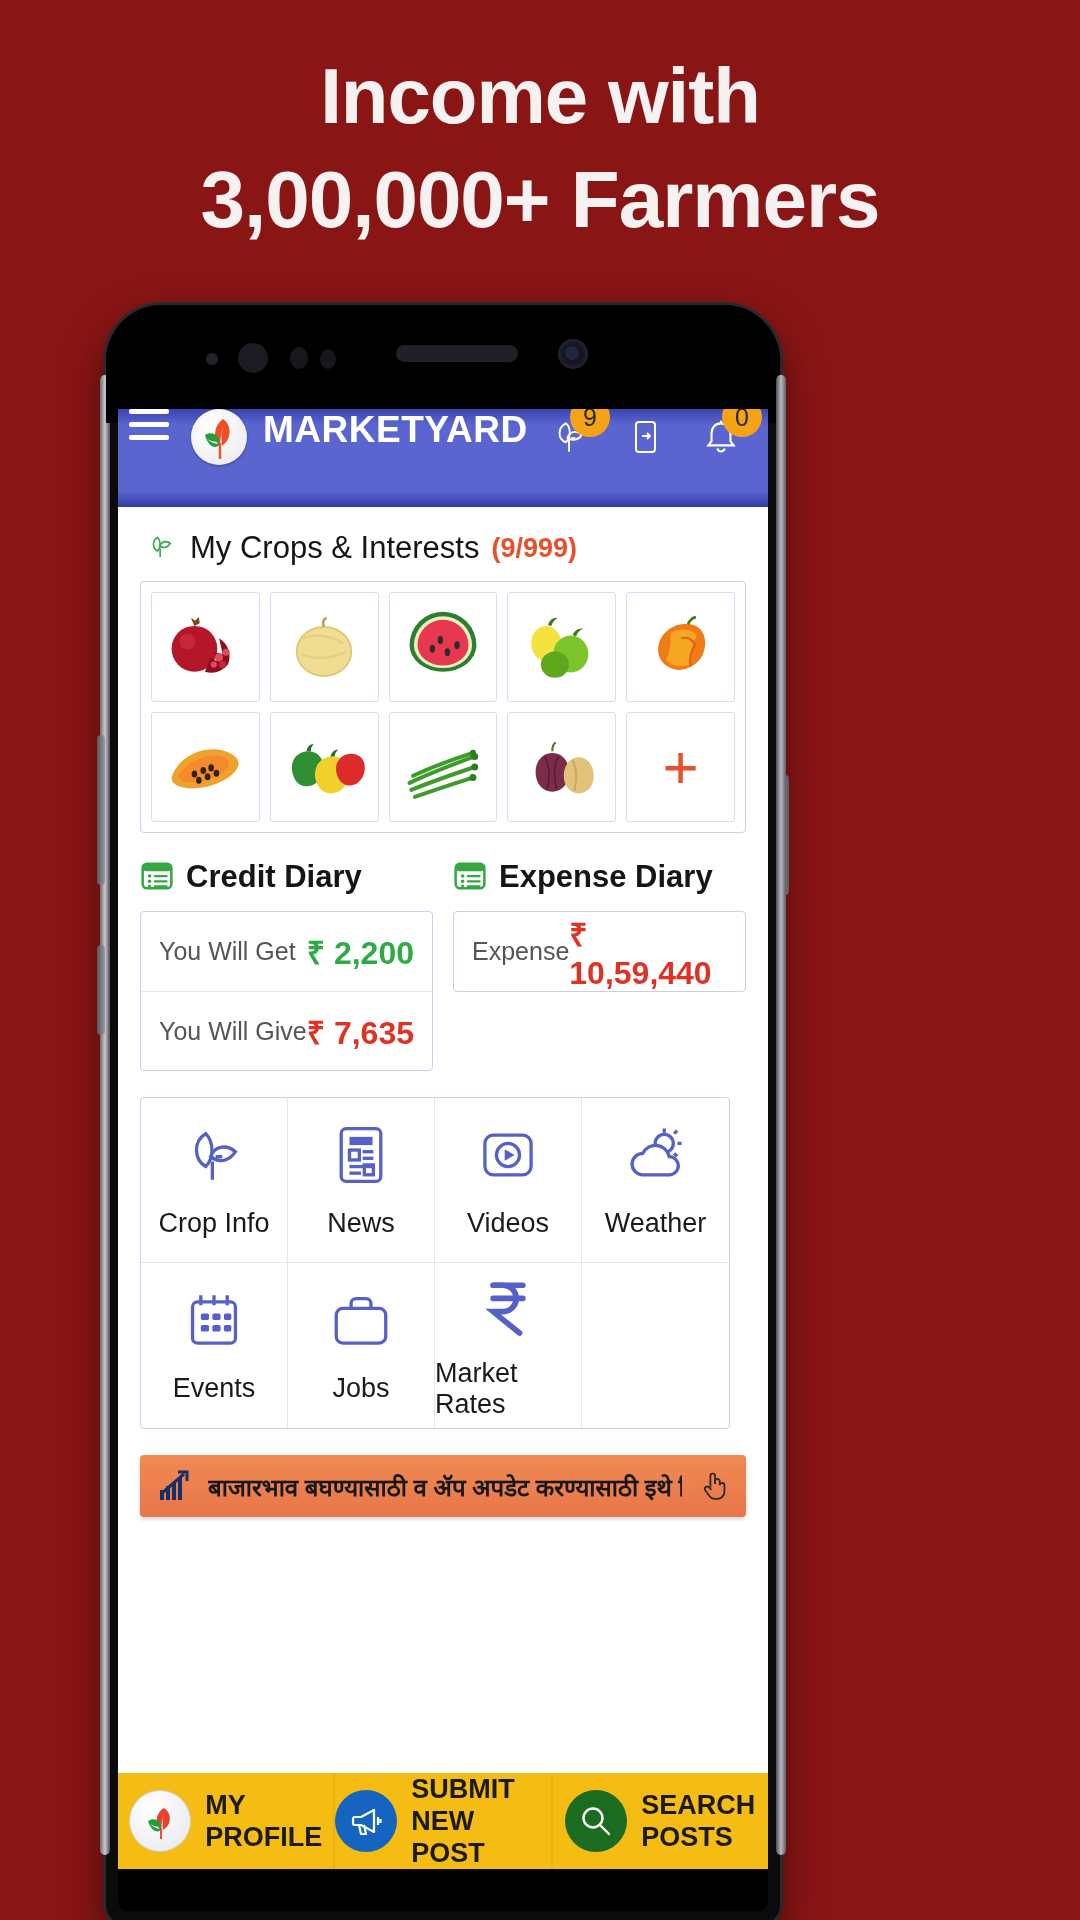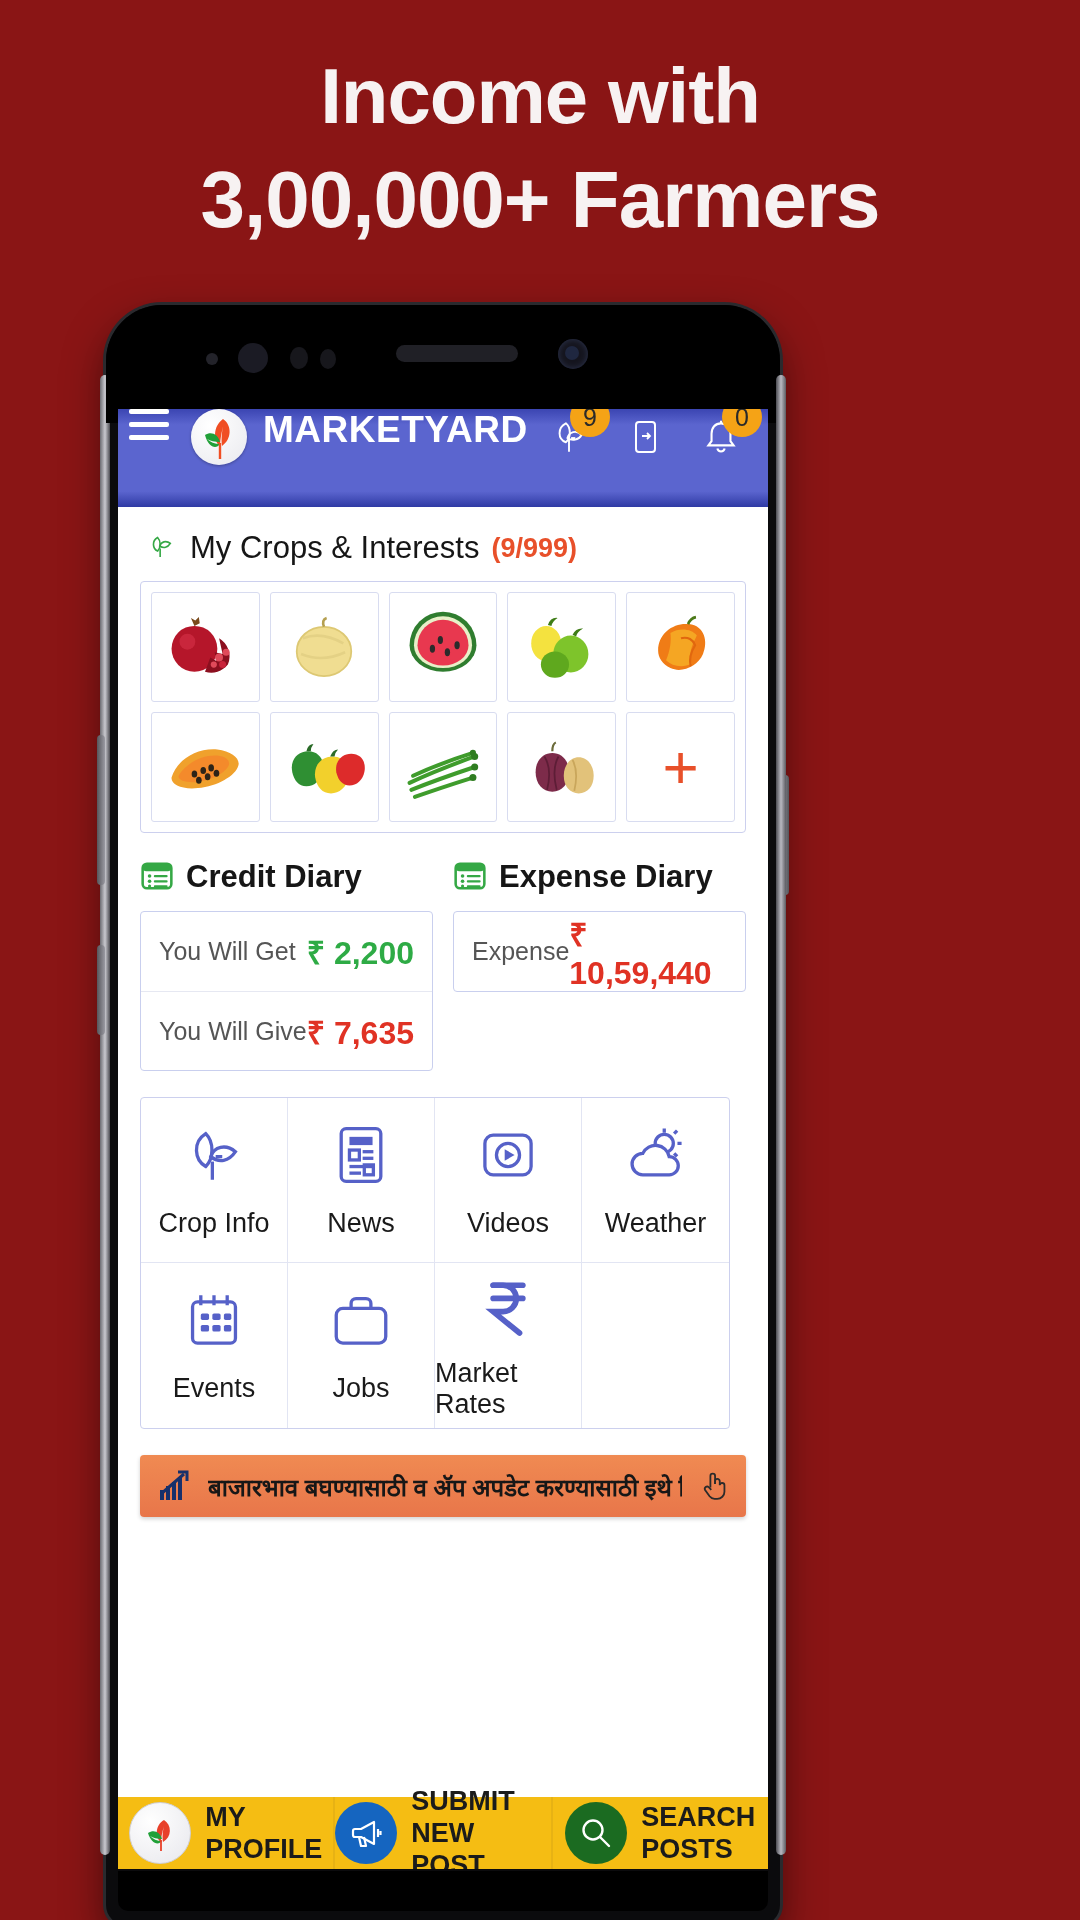--- a/index.html
+++ b/index.html
@@ -194,21 +194,21 @@
     cursor: pointer;
   }
   .banner-text {
     flex: 1; color: #171717; font-size: 24px; font-weight: bold;
     white-space: nowrap; overflow: hidden;
   }
 
   
   .bottomnav {
     position: absolute; left: 0; right: 0; bottom: 0;
-    height: 72px;
+    height: 96px;
     background: #f5bd13;
     display: flex;
   }
   .bn-item {
     flex: 1; display: flex; align-items: center; justify-content: center;
     gap: 14px; cursor: pointer;
     border-right: 2px solid #e7b214;
   }
   .bn-item:last-child { border-right: none; }
   .bn-label { font-size: 27px; font-weight: bold; color: #1b1b1b; line-height: 32px; }

